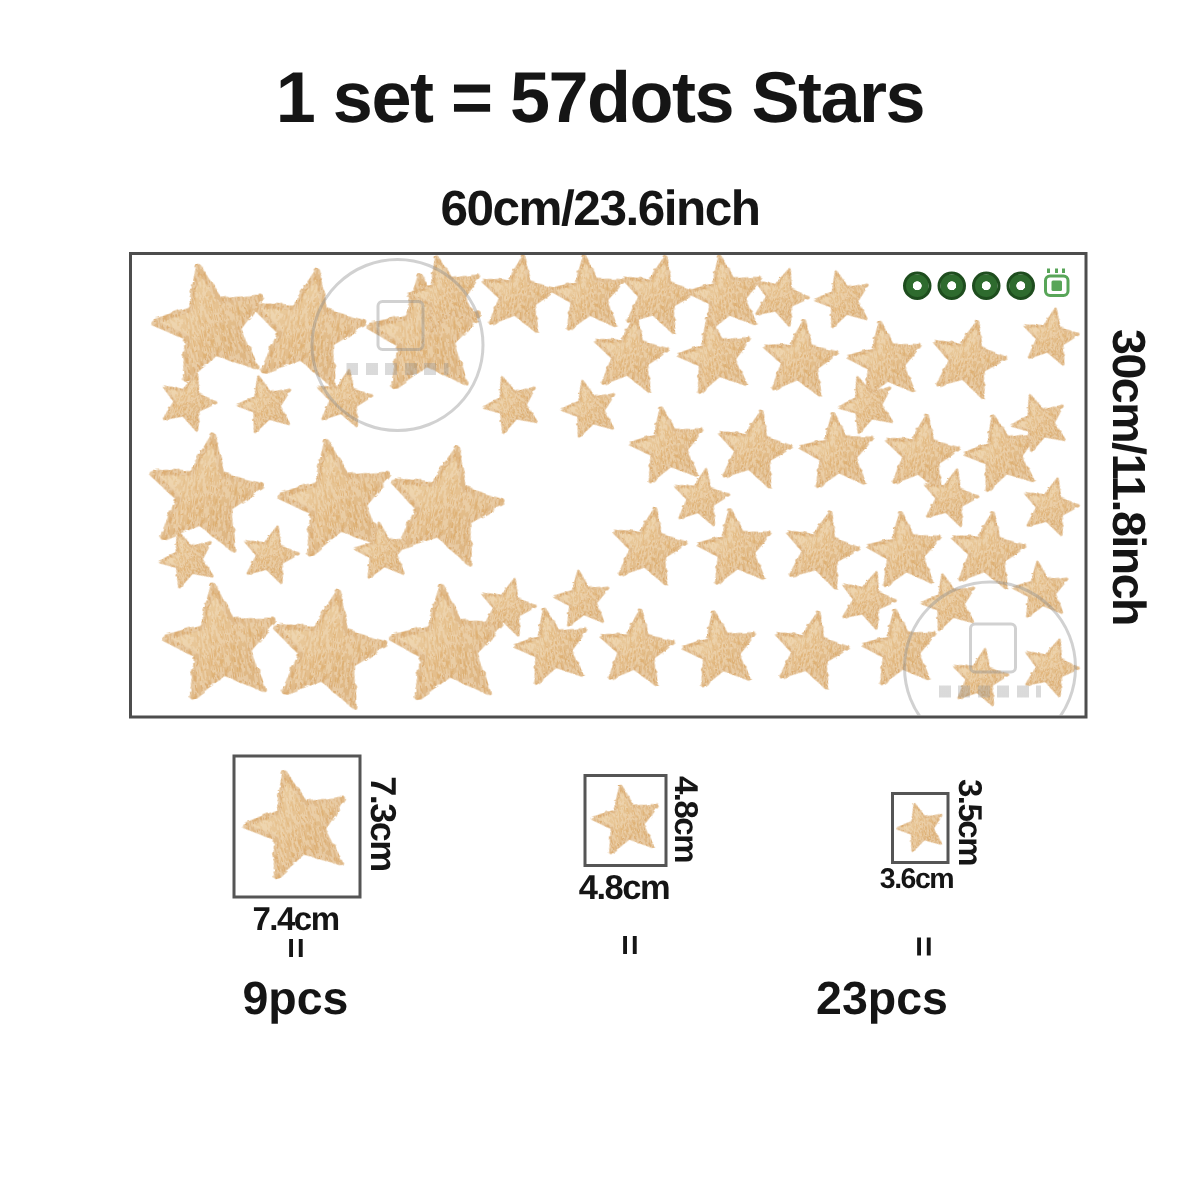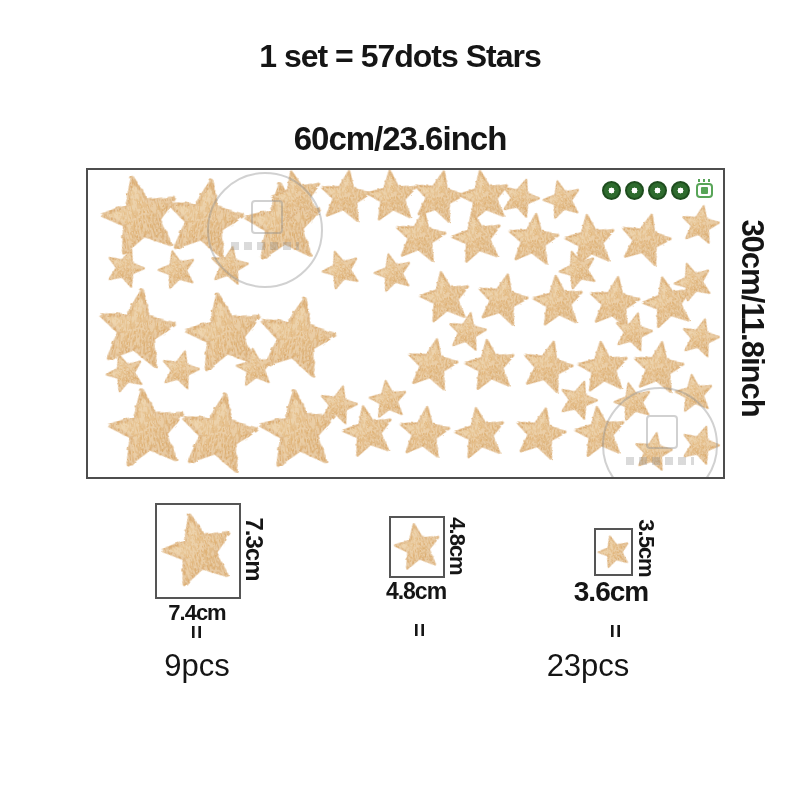--- a/index.html
+++ b/index.html
@@ -8,21 +8,21 @@
     --badge:#2e6b2e;
     --badge-light:#58a558;
     --star-stroke:#dcae74;
     --wm:rgba(140,140,140,.40);
   }
   html,body{margin:0;padding:0;background:#fff;}
   .canvas{position:relative;width:800px;height:800px;background:#ffffff;
           font-family:"Liberation Sans",sans-serif;color:var(--text);overflow:hidden;}
 
   .title{position:absolute;left:0;top:38px;width:100%;text-align:center;
-         font-size:32px;font-weight:700;letter-spacing:-1px;}
+         font-size:48px;font-weight:700;letter-spacing:-1px;}
 
   .width-label{position:absolute;left:0;top:120px;width:100%;text-align:center;
          font-size:33px;font-weight:700;letter-spacing:-1px;}
 
   .sheet{position:absolute;left:86px;top:168px;width:639px;height:311px;
          border:2px solid var(--border);box-sizing:border-box;overflow:hidden;background:#fff;}
   #starfield{position:absolute;left:0;top:0;width:100%;height:100%;}
 
   .sheet-star{fill:url(#starGrad);stroke:var(--star-stroke);stroke-width:5;
               stroke-linejoin:round;filter:url(#crayon);}
@@ -58,29 +58,29 @@
 
   .v-label{position:absolute;transform:rotate(90deg);transform-origin:center;
       font-weight:700;text-align:center;letter-spacing:-1px;}
   .v-1{left:214px;top:535px;width:80px;font-size:24px;}
   .v-2{left:422px;top:533px;width:70px;font-size:22px;}
   .v-3{left:614px;top:535px;width:64px;font-size:22px;}
 
   .h-label{position:absolute;text-align:center;font-weight:700;letter-spacing:-1px;}
   .h-1{left:137px;top:600px;width:120px;font-size:22px;}
   .h-2{left:356px;top:578px;width:120px;font-size:23px;}
-  .h-3{left:551px;top:576px;width:120px;font-size:28px;}
+  .h-3{left:551px;top:576px;width:120px;font-size:19px;}
 
   .equals{position:absolute;width:60px;height:30px;transform:rotate(90deg);
       transform-origin:center;text-align:center;font-size:24px;font-weight:700;line-height:30px;}
   .eq-1{left:166px;top:617px;}
   .eq-2{left:389px;top:615px;}
   .eq-3{left:585px;top:616px;}
 
-  .pcs{position:absolute;width:160px;text-align:center;font-size:31px;font-weight:400;}
+  .pcs{position:absolute;width:160px;text-align:center;font-size:31px;font-weight:700;}
   .pcs-1{left:117px;top:648px;}
   .pcs-2{left:340px;top:648px;}
   .pcs-3{left:508px;top:648px;}
 </style>
 </head>
 <body>
 
 <div class="canvas">
 
   <svg width="0" height="0" style="position:absolute" aria-hidden="true">

